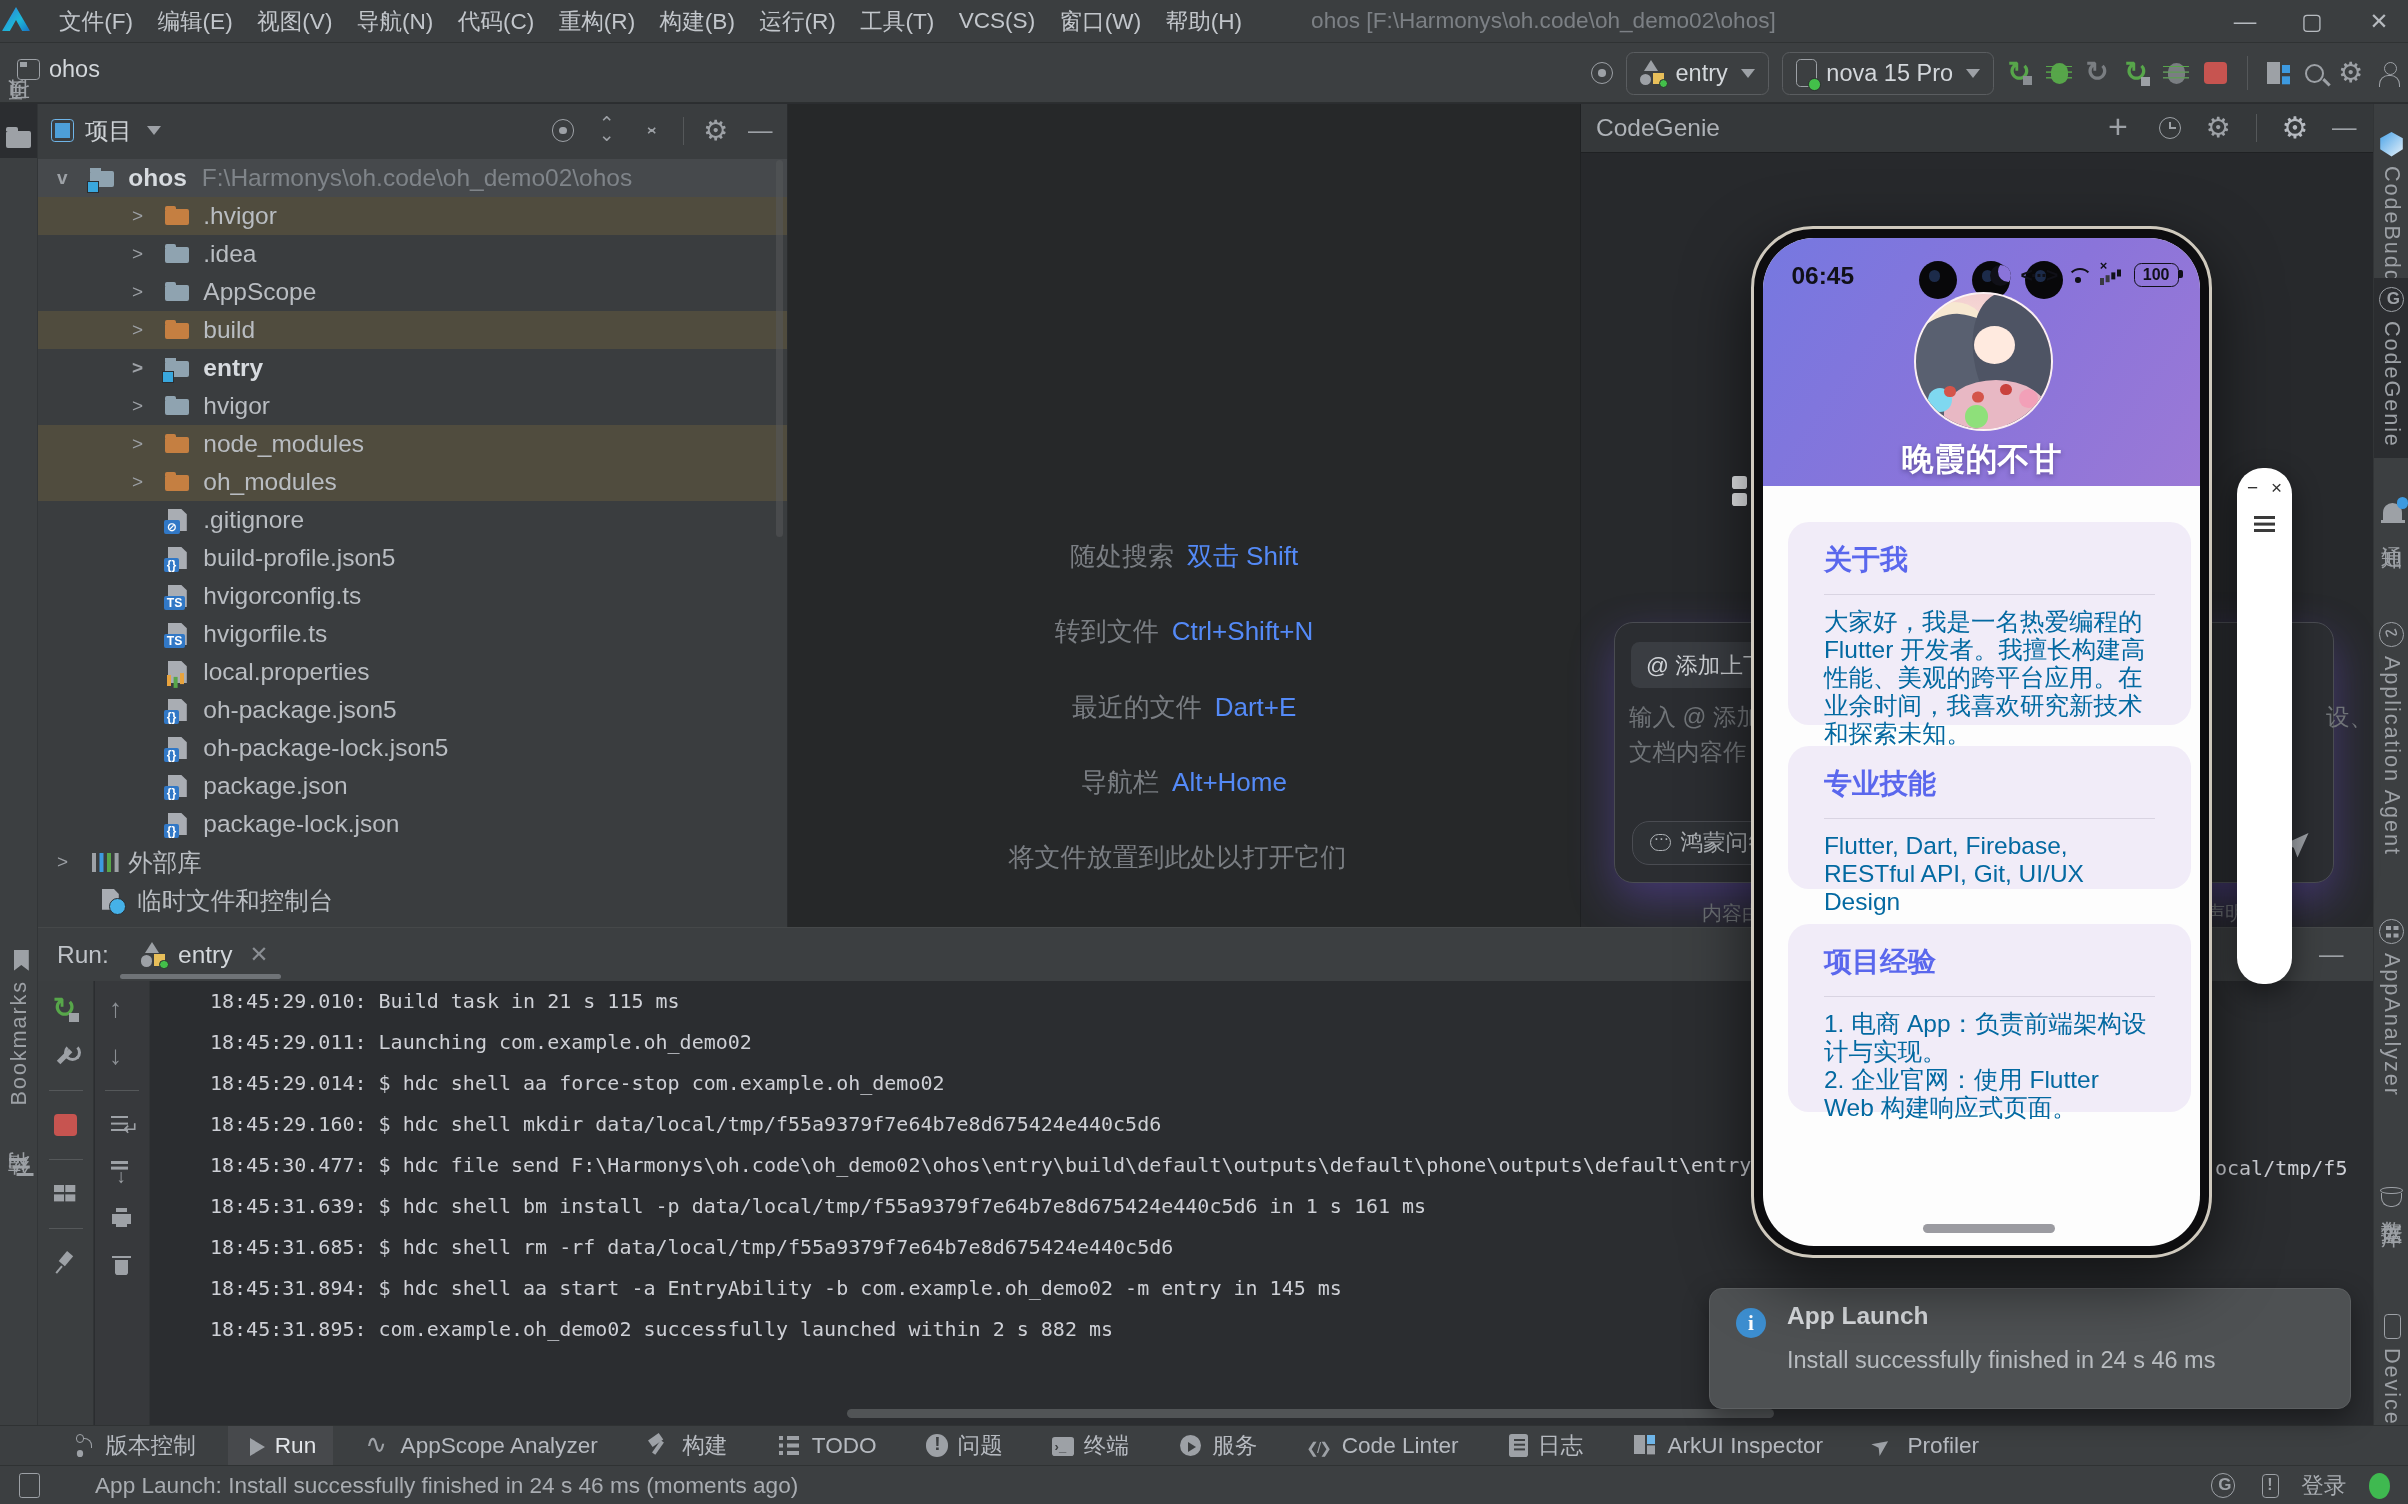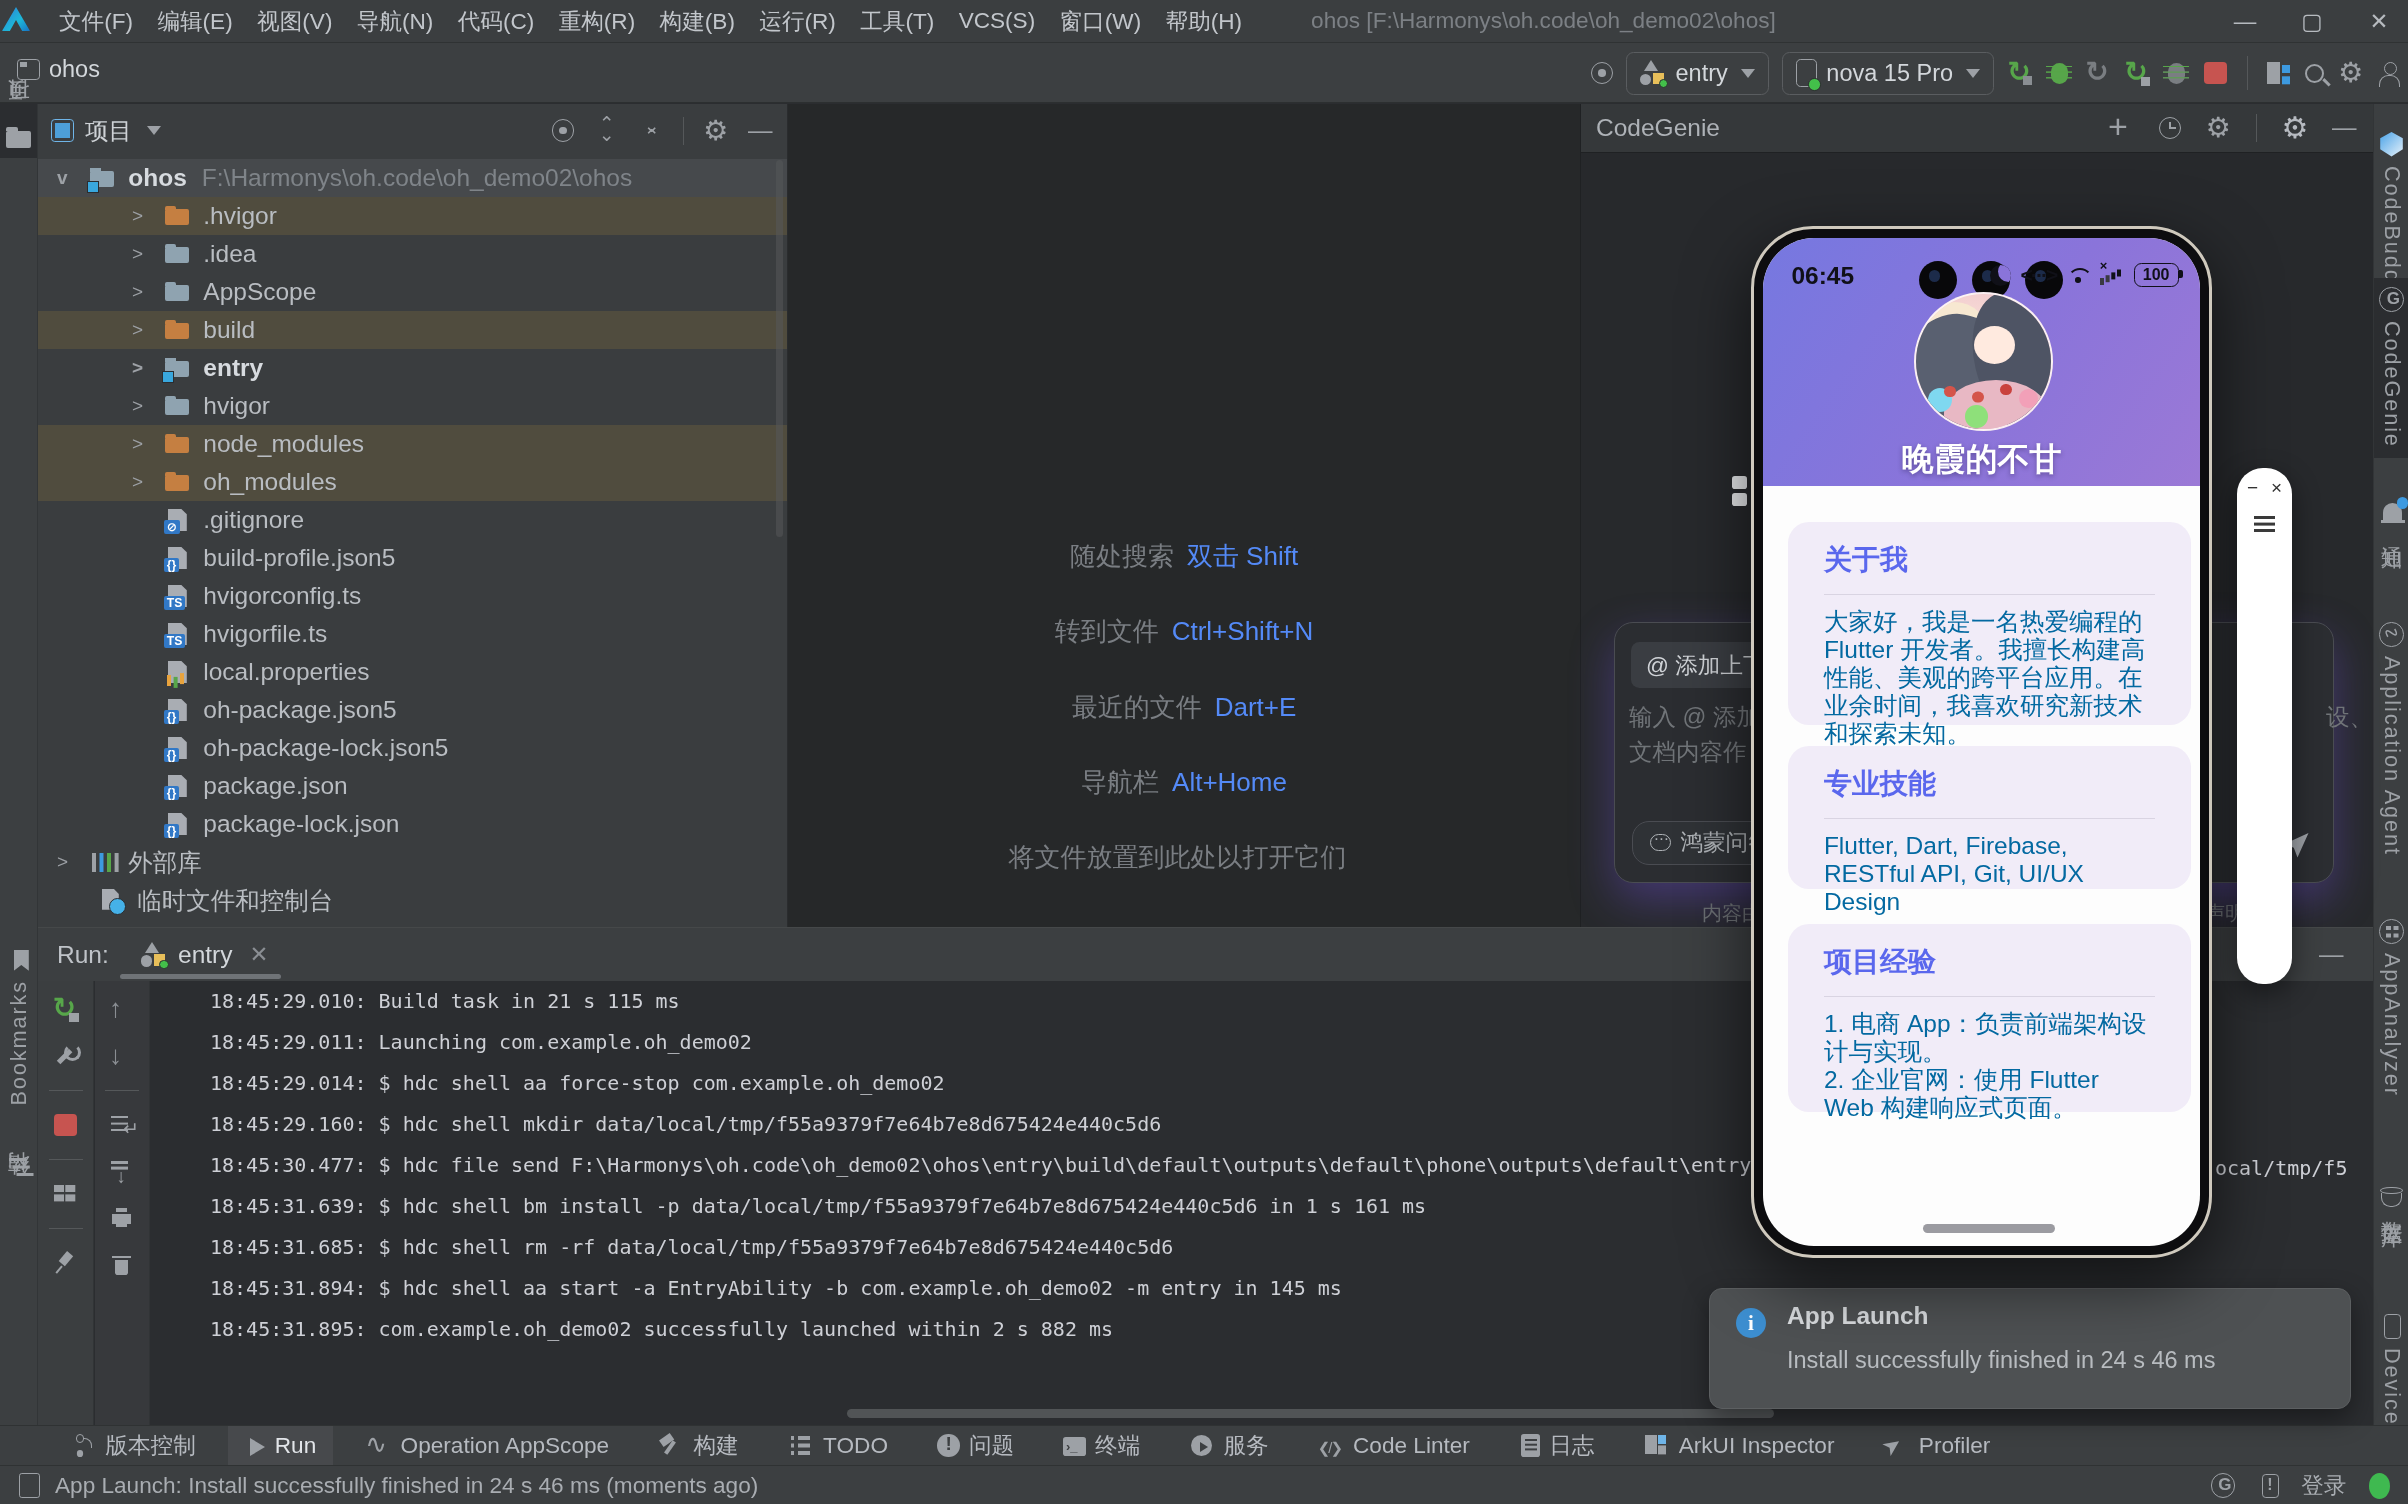--- a/index.html
+++ b/index.html
@@ -204,21 +204,21 @@
   .g-sep{width:34px;height:0.9px;background:#55585a;}
   #console{position:absolute;left:113px;top:53px;right:0;bottom:0;overflow:hidden;}
   .cline{height:41px;line-height:41px;padding-left:59px;font-family:"DejaVu Sans Mono","Liberation Mono",monospace;font-size:20px;color:#ced0d6;white-space:pre;}
   #console-tail{position:absolute;left:2215px;top:1148px;height:41px;line-height:41px;font-family:"DejaVu Sans Mono","Liberation Mono",monospace;font-size:20px;color:#ced0d6;z-index:5;}
   #hscroll{position:absolute;left:847px;top:1409px;width:927px;height:9.4px;border-radius:4.7px;background:#515456;z-index:6;}
 
   
   #tabsbar{left:0;top:1425px;width:2409px;height:40px;background:#3c3f41;border-top:0.9px solid #2f3233;display:flex;align-items:center;padding-left:53px;gap:15px;}
   .btab{display:flex;align-items:center;gap:9.4px;height:40px;padding:0 17px;font-size:22.6px;color:#b6bac0;white-space:nowrap;}
   .btab.active{background:#47494c;color:#e2e5e9;}
-  #statusbar{left:0;top:1465px;width:2409px;height:40px;background:#3c3f41;border-top:0.9px solid #2f3233;display:flex;align-items:center;padding:0 19px;font-size:22.6px;color:#a9adb2;}
+  #statusbar{left:0;top:1465px;width:2409px;height:40px;background:#3c3f41;border-top:0.9px solid #2f3233;display:flex;align-items:center;padding:0 19px;font-size:22.6px;color:#a9adb2;gap:40px;}
   .sb-ic{width:21px;height:24.5px;border:1.9px solid #9da1a6;border-radius:2.8px;margin-right:15px;}
   .sb-right{margin-left:auto;display:flex;align-items:center;gap:22.6px;}
   .green-dot{width:21px;height:26px;border-radius:50%;background:#3fb950;}
 
   
   #phone{left:1751px;top:226px;width:461px;height:1032px;z-index:30;border-radius:62px;background:#0d0d0f;border:3.8px solid #cfc9bd;box-shadow:0 22.6px 66px rgba(0,0,0,.6);}
   #screen{position:absolute;inset:9.4px;border-radius:51px;background:#fdfdfd;overflow:hidden;}
   #ph-header{position:absolute;left:0;top:0;width:100%;height:248px;background:linear-gradient(125deg,#7678e0 0%,#8a74da 55%,#9b79d6 100%);}
   #ph-status{position:absolute;left:0;top:19px;width:100%;height:38px;display:flex;align-items:center;padding:0 28px;color:#111;}
   #ph-time{font-size:24.5px;font-weight:bold;color:#101018;}
@@ -636,21 +636,21 @@
       <div class="btab">
           <span class="ic ic-branch"></span>
           <span>版本控制</span>
         </div>
         <div class="btab active">
           <span class="ic ic-runtab"></span>
           <span>Run</span>
         </div>
         <div class="btab">
           <span class="ic ic-pulse"></span>
-          <span>Operation AppScope</span>
+          <span>AppScope Analyzer</span>
         </div>
         <div class="btab">
           <span class="ic ic-hammer"></span>
           <span>构建</span>
         </div>
         <div class="btab">
           <span class="ic ic-todo"></span>
           <span>TODO</span>
         </div>
         <div class="btab">

